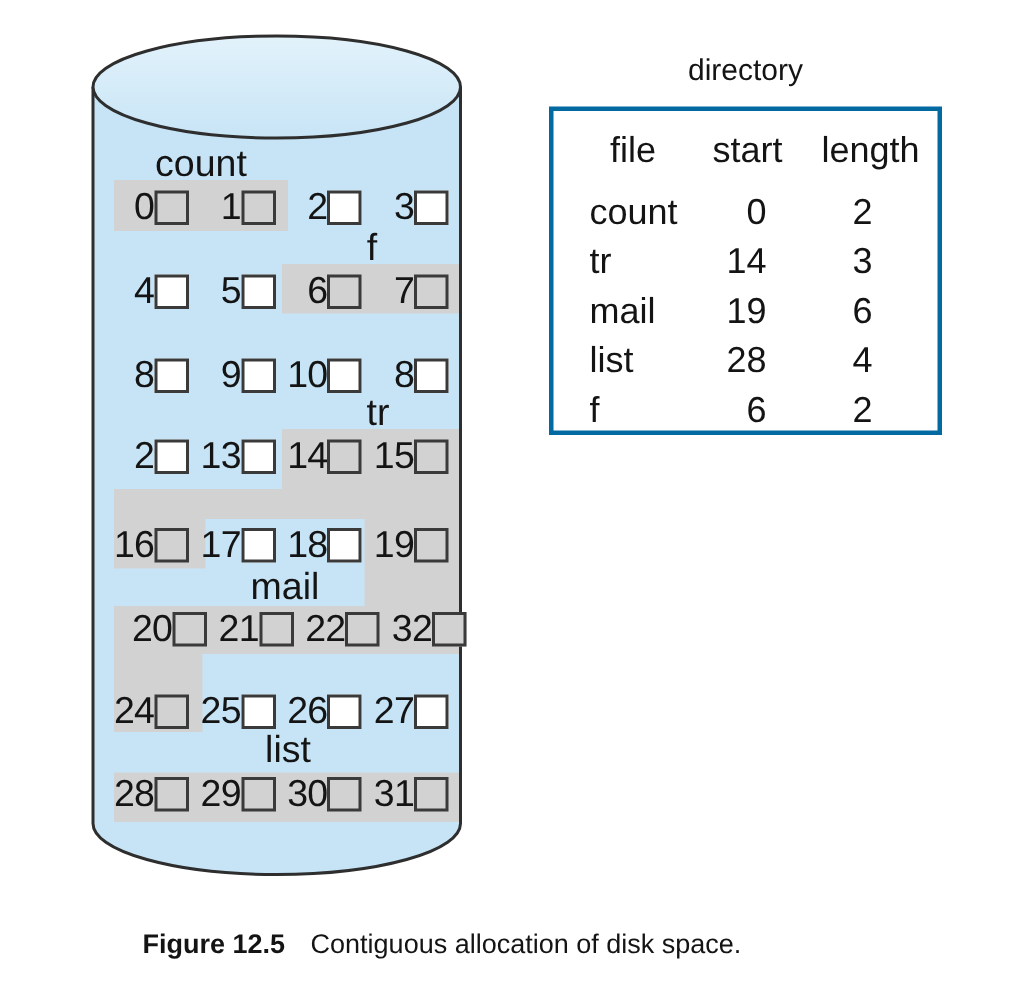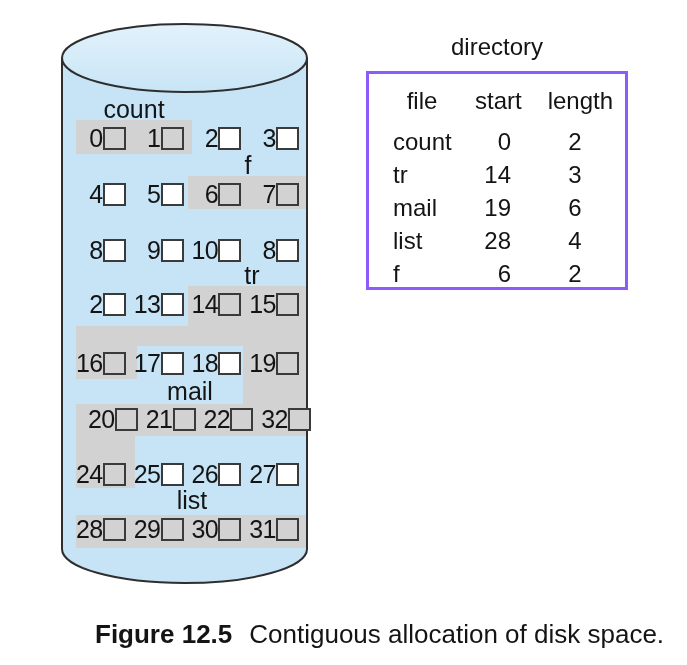--- a/index.html
+++ b/index.html
@@ -23,34 +23,34 @@
   
   .block-row{position:absolute;left:76px;width:231px;height:30px;display:flex;z-index:2;}
   .block-cell{width:57.75px;display:flex;align-items:center;justify-content:flex-end;padding-right:8px;box-sizing:border-box;}
   .block-num{font-size:25px;line-height:30px;letter-spacing:-0.5px;white-space:nowrap;}
   .block-box{width:19px;height:19px;border:2px solid #3a3a3a;background:#ffffff;flex:0 0 auto;}
   .block-box.alloc{background:var(--gray);}
   .row-label{position:absolute;z-index:2;font-size:25px;line-height:26px;transform:translateX(-50%);white-space:nowrap;}
 
   
   #directory{position:absolute;left:366px;top:34px;width:262px;z-index:2;}
-  .dir-title{text-align:center;font-size:24px;line-height:26px;margin-bottom:11px;}
-  .dir-box{border:3px solid #8b5cf6;height:213px;box-sizing:content-box;}
+  .dir-title{text-align:center;font-size:20px;line-height:26px;margin-bottom:11px;}
+  .dir-box{border:3px solid #0369a1;height:213px;box-sizing:content-box;}
   .dir-header{display:flex;margin-top:11px;height:31px;align-items:center;font-size:24px;}
   .dh-file{flex:0 0 106px;text-align:center;}
   .dh-start{flex:0 0 36px;text-align:center;white-space:nowrap;}
   .dh-length{flex:1;text-align:center;padding-left:14px;white-space:nowrap;}
   .dir-row{display:flex;height:33px;align-items:center;font-size:24px;}
   .dir-rows{margin-top:9px;}
   .dc-file{flex:0 0 106px;text-align:left;padding-left:24px;box-sizing:border-box;white-space:nowrap;}
   .dc-start{flex:0 0 36px;text-align:right;}
   .dc-length{flex:1;text-align:center;padding-left:14px;}
 
   
-  #caption{position:absolute;left:95px;top:619px;font-size:26px;white-space:nowrap;z-index:2;}
+  #caption{position:absolute;left:95px;top:619px;font-size:18px;white-space:nowrap;z-index:2;}
   #caption .cap-label{font-weight:bold;margin-right:17px;}
 </style>
 </head>
 <body>
 
 <div id="stage">
 
   <svg id="cyl" width="687" height="665" viewBox="0 0 687 665">
     <defs>
       <linearGradient id="topGrad" x1="0" y1="0" x2="0" y2="1">

